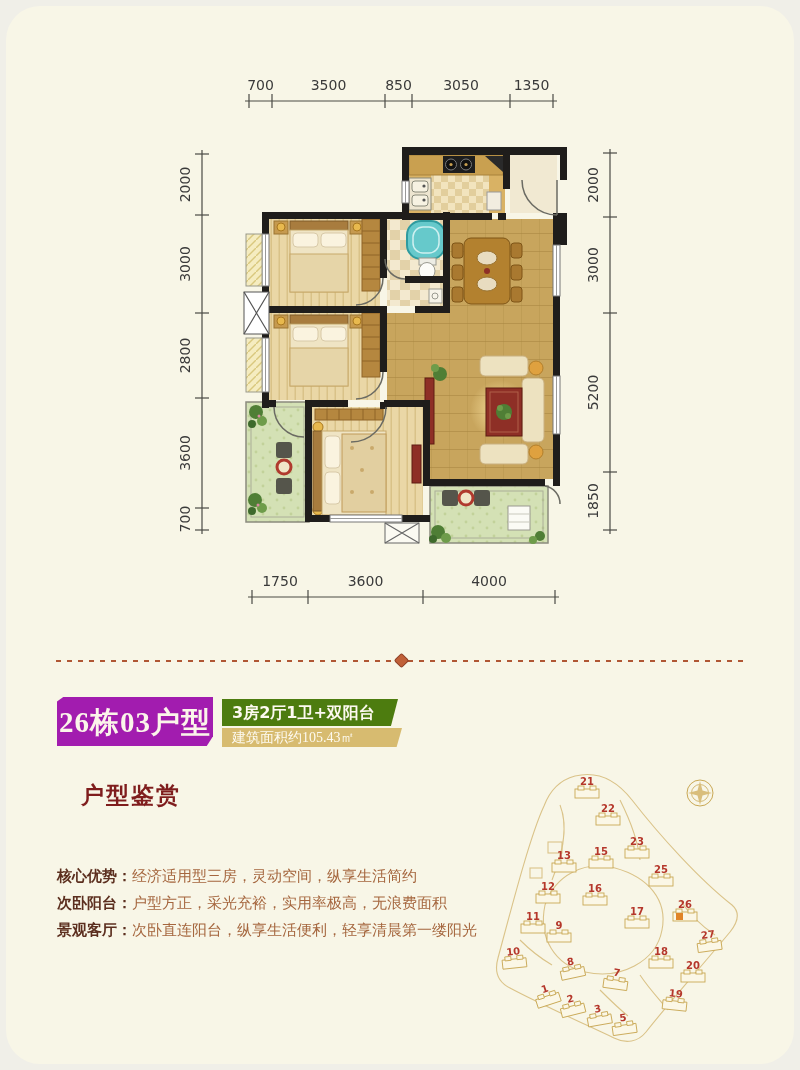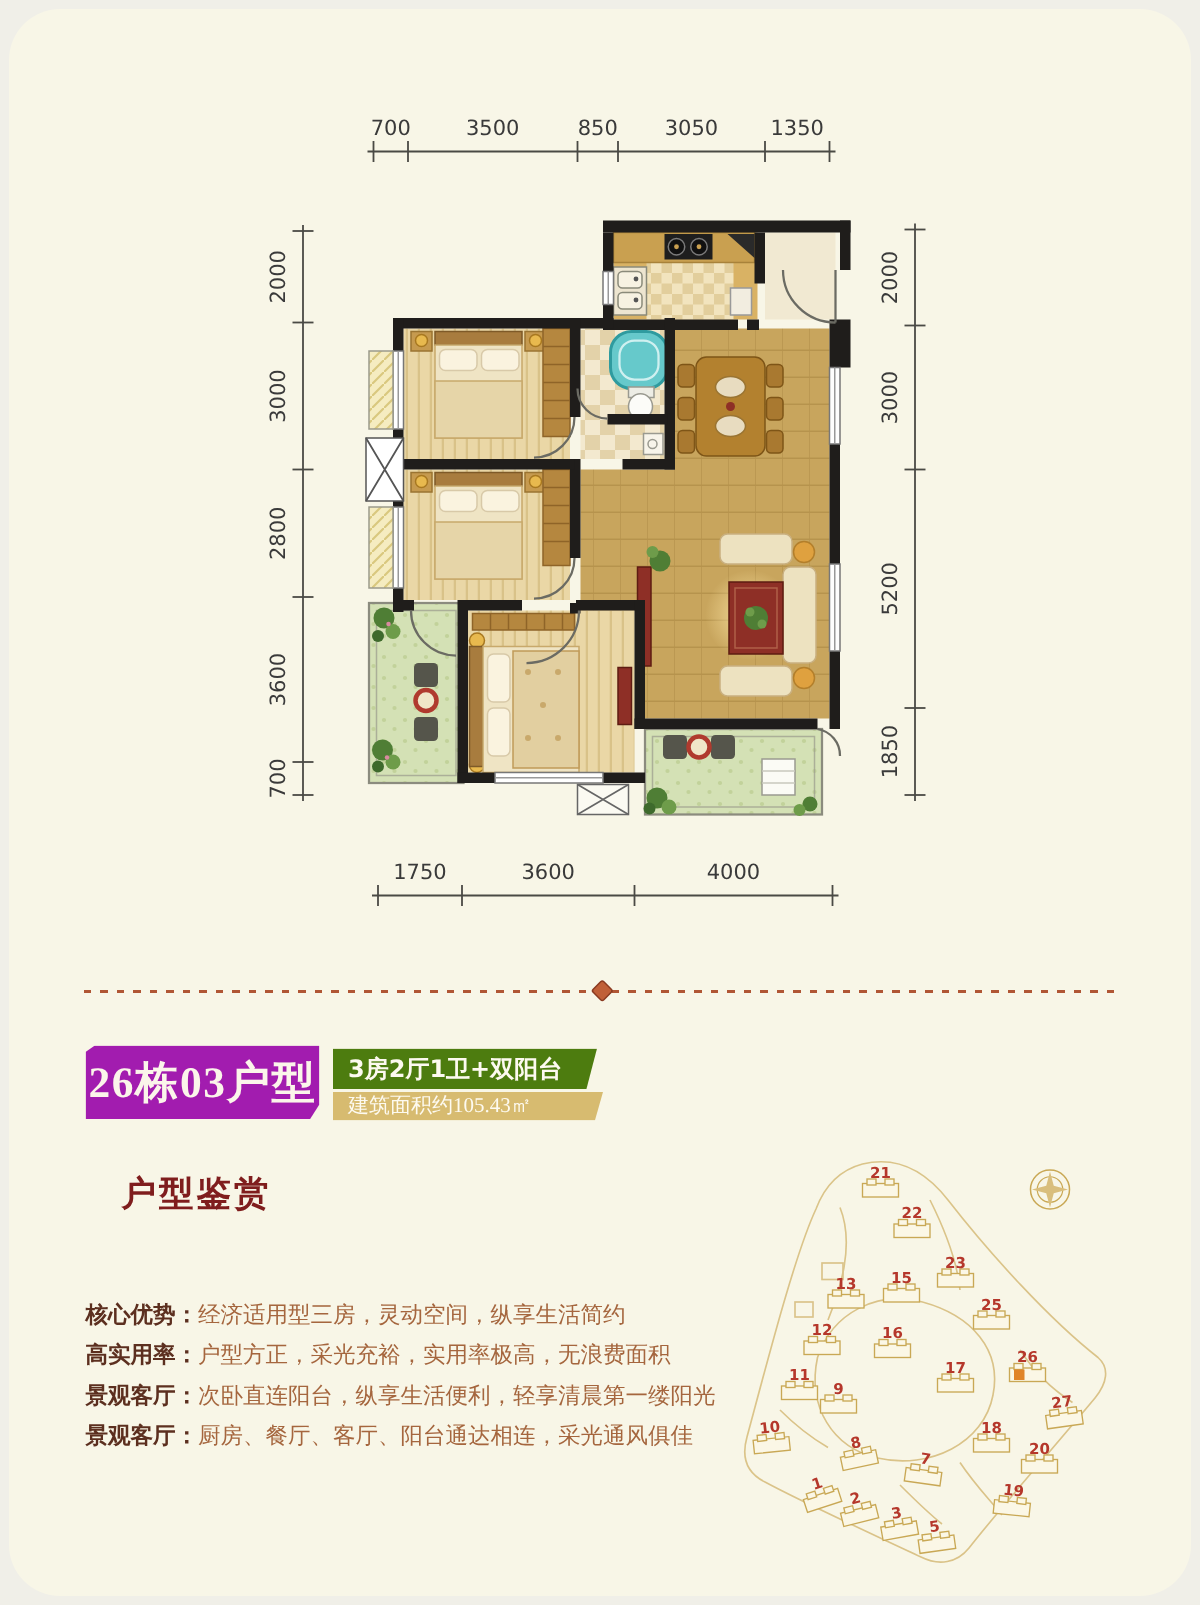--- a/index.html
+++ b/index.html
@@ -334,23 +334,22 @@
     <span class="gem"></span>
   </div>
 
 <div class="red-badge">26栋03户型</div>
 <div class="gold-badge-1">3房2厅1卫+双阳台</div>
 <div class="gold-badge-2">建筑面积约105.43㎡</div>
 
 <div class="section-heading">户型鉴赏</div>
 <div class="features" id="feature-list">
     <div class="feature-row"><span class="feature-label">核心优势：</span><span class="feature-text">经济适用型三房，灵动空间，纵享生活简约</span></div>
-    <div class="feature-row"><span class="feature-label">高实用率：</span><span class="feature-text">户型方正，采光充裕，实用率极高，无浪费面积</span></div>
+    <div class="feature-row"><span class="feature-label">次卧阳台：</span><span class="feature-text">户型方正，采光充裕，实用率极高，无浪费面积</span></div>
     <div class="feature-row"><span class="feature-label">景观客厅：</span><span class="feature-text">次卧直连阳台，纵享生活便利，轻享清晨第一缕阳光</span></div>
-    <div class="feature-row"><span class="feature-label">景观客厅：</span><span class="feature-text">厨房、餐厅、客厅、阳台通达相连，采光通风俱佳</span></div>
   </div>
 
 <svg id="sitemap-svg" width="300" height="305" viewBox="480 748 300 305">
   <g fill="none" stroke="#D9C184" stroke-width="1.1" opacity="0.95">
     <path d="M575,776 C600,770 618,782 632,800 C660,836 700,880 732,905 C740,912 738,922 730,932 C700,968 668,1004 646,1032 C638,1042 626,1044 614,1038 C580,1022 536,1002 510,988 C498,982 494,972 498,958 C512,906 530,836 544,806 C550,790 560,780 575,776 Z"></path>
     <path d="M545,905 C555,875 585,860 615,868 C648,877 668,900 662,930 C656,962 620,980 585,972 C555,965 538,938 545,905 Z"></path>
     <path d="M560,805 C570,830 560,860 552,880"></path>
     <path d="M620,800 C630,820 638,840 640,860"></path>
     <path d="M680,900 C690,915 700,925 715,935"></path>
     <path d="M640,975 C650,990 660,1000 668,1010"></path>

